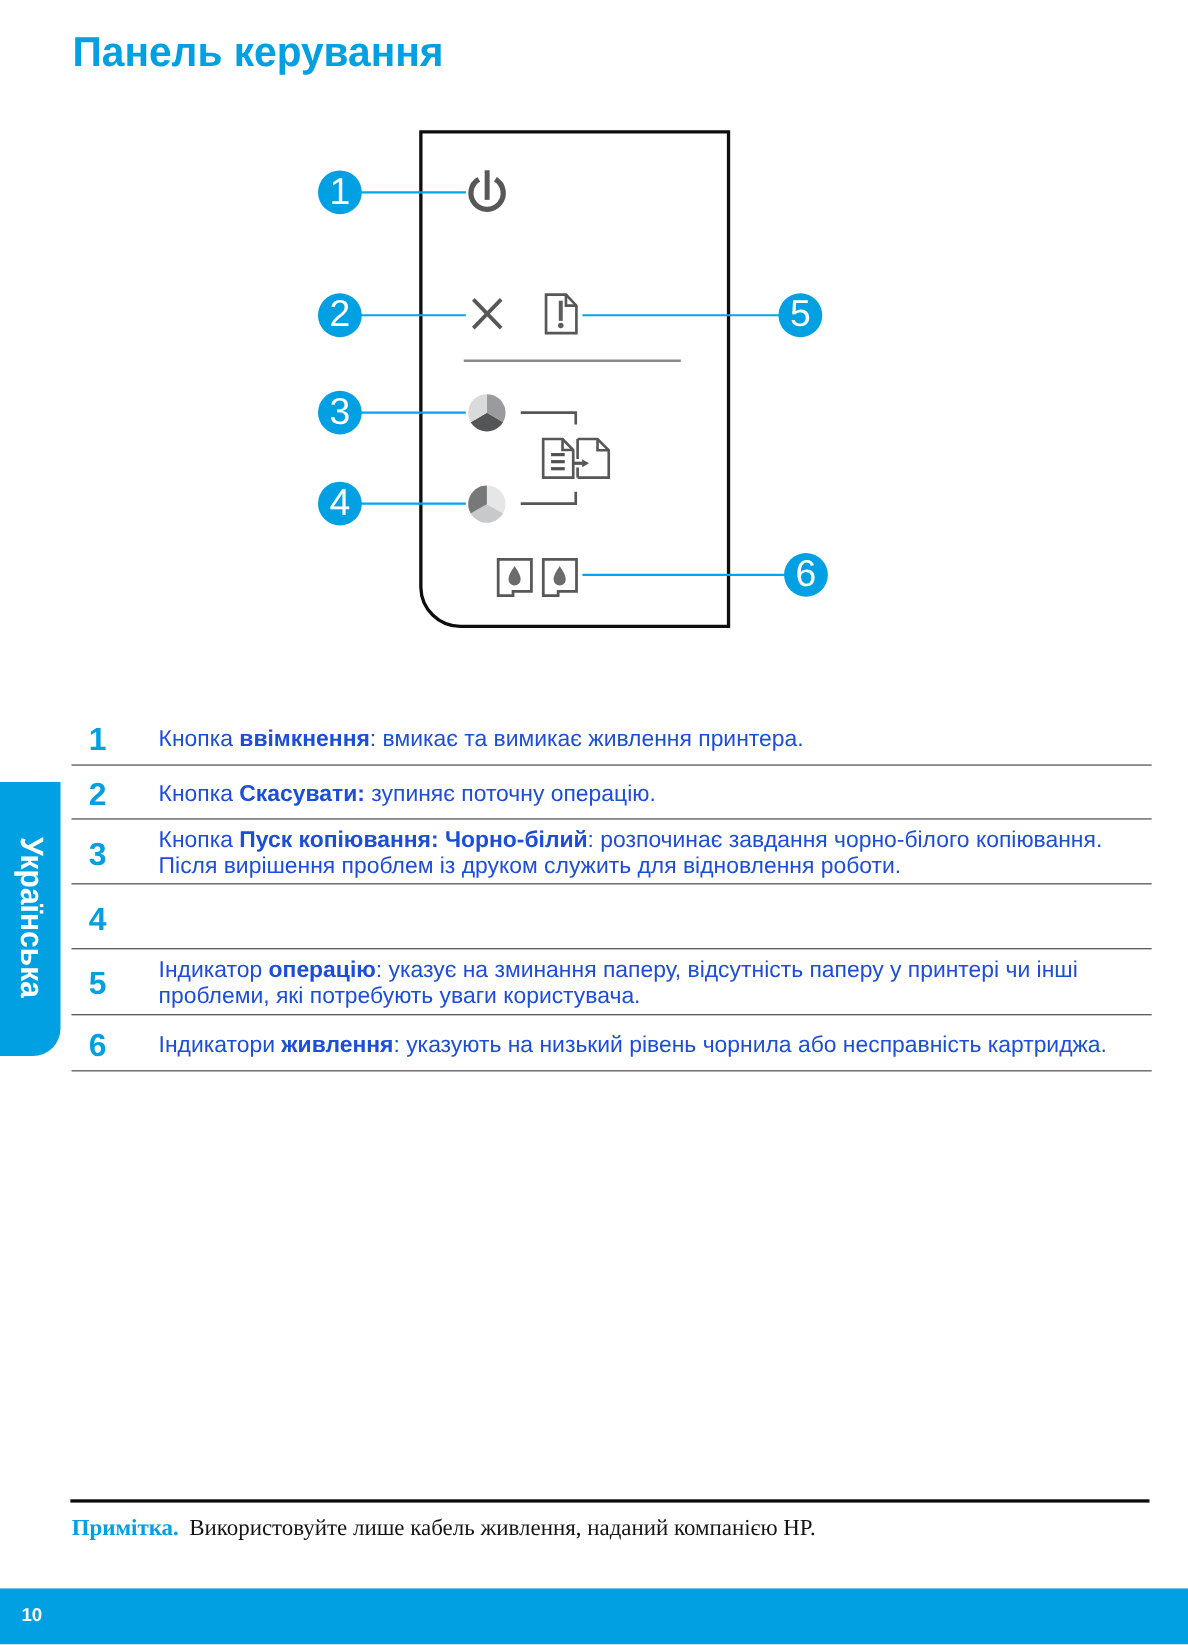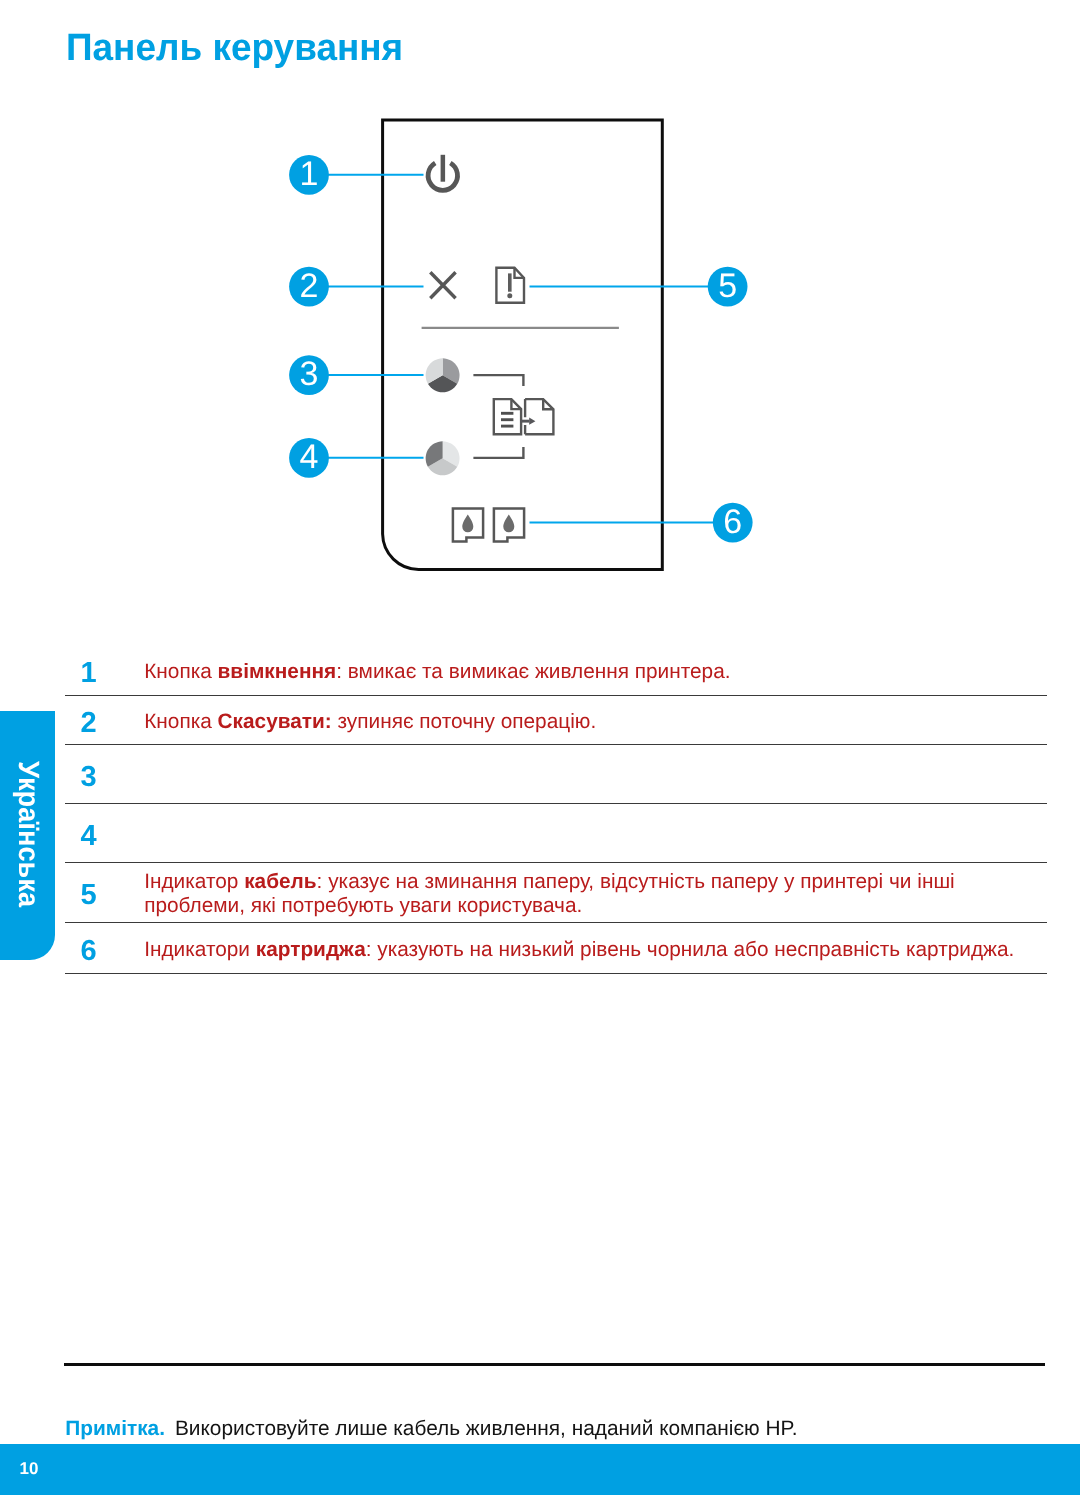--- a/index.html
+++ b/index.html
@@ -20,37 +20,37 @@
     line-height:1;transform:scaleX(0.9726);transform-origin:0 0;white-space:nowrap;
   }
   
   #diagram{position:absolute;left:0;top:0;width:1080px;height:620px;}
   
   #spec-table{position:absolute;left:65px;top:646.4px;width:982px;}
   .spec-row{display:flex;align-items:center;border-bottom:1.8px solid #3a3a3a;box-sizing:border-box;}
   .spec-num{width:79.2px;flex:0 0 79.2px;color:#00a0e2;font-weight:bold;font-size:29px;
             text-align:left;padding-left:15.6px;box-sizing:border-box;line-height:1;
             position:relative;top:3.3px;}
-  .spec-text{flex:0 0 890px;font-size:20.82px;color:#b91c1c;line-height:24.4px;position:relative;top:2px;}
+  .spec-text{flex:0 0 890px;font-size:20.82px;color:#1d4ed8;line-height:24.4px;position:relative;top:2px;}
   .spec-text b{font-weight:bold;}
   
   #lang-tab{
     position:absolute;left:0px;top:710.5px;width:55.4px;height:249.4px;
     background:#00a0e2;border-radius:0 0 25px 0;
     overflow:hidden;
   }
   #lang-label{
     position:absolute;left:43px;top:760.5px;color:#fff;font-weight:bold;font-size:29.3px;
     white-space:nowrap;transform:rotate(90deg) scaleX(0.93);transform-origin:0 0;
     line-height:1;
   }
   
   #note-rule{position:absolute;left:64.1px;top:1362.6px;width:981.3px;height:3.8px;background:#0c0c0c;}
-  #note{position:absolute;left:65.2px;top:1417px;font-size:20.85px;color:#141414;line-height:24.4px;
-        white-space:nowrap;}
+  #note{position:absolute;left:65.2px;top:1376px;font-size:20.85px;color:#141414;line-height:24.4px;
+        white-space:nowrap;font-family:Liberation Serif, serif;}
   #note .lbl{color:#00a0e2;font-weight:bold;margin-right:4.2px;}
   
   #footer-bar{position:absolute;left:0;top:1444px;width:1080px;height:51px;background:#00a0e2;}
   #page-no{position:absolute;left:19.5px;top:1460.3px;color:#fff;font-weight:bold;font-size:17px;line-height:1;}
 </style>
 </head>
 <body>
 
 <h1 class="page-title">Панель керування</h1>
 
@@ -153,31 +153,32 @@
     <div class="spec-row" style="height: 49.4px;">
       <div class="spec-num">1</div>
       <div class="spec-text">Кнопка <b>ввімкнення</b>: вмикає та вимикає живлення принтера.</div>
     </div>
     <div class="spec-row" style="height: 48.9px;">
       <div class="spec-num">2</div>
       <div class="spec-text">Кнопка <b>Скасувати:</b> зупиняє поточну операцію.</div>
     </div>
     <div class="spec-row" style="height: 59.6px;">
       <div class="spec-num">3</div>
+      <div class="spec-text">Кнопка <b>Пуск копіювання: Чорно-білий</b>: розпочинає завдання чорно-білого копіювання. Після вирішення проблем із друком служить для відновлення роботи.</div>
     </div>
     <div class="spec-row" style="height: 58.8px;">
       <div class="spec-num">4</div>
     </div>
     <div class="spec-row" style="height: 59.6px;">
       <div class="spec-num">5</div>
-      <div class="spec-text">Індикатор <b>кабель</b>: указує на зминання паперу, відсутність паперу у принтері чи інші проблеми, які потребують уваги користувача.</div>
+      <div class="spec-text">Індикатор <b>операцію</b>: указує на зминання паперу, відсутність паперу у принтері чи інші проблеми, які потребують уваги користувача.</div>
     </div>
     <div class="spec-row" style="height: 51.7px;">
       <div class="spec-num">6</div>
-      <div class="spec-text">Індикатори <b>картриджа</b>: указують на низький рівень чорнила або несправність картриджа.</div>
+      <div class="spec-text">Індикатори <b>живлення</b>: указують на низький рівень чорнила або несправність картриджа.</div>
     </div>
   </div>
 
 <div id="lang-tab"></div>
 <span id="lang-label">Українська</span>
 
 <div id="note-rule"></div>
 <div id="note">
   <span class="lbl">Примітка.</span>
   <span>Використовуйте лише кабель живлення, наданий компанією HP.</span>

